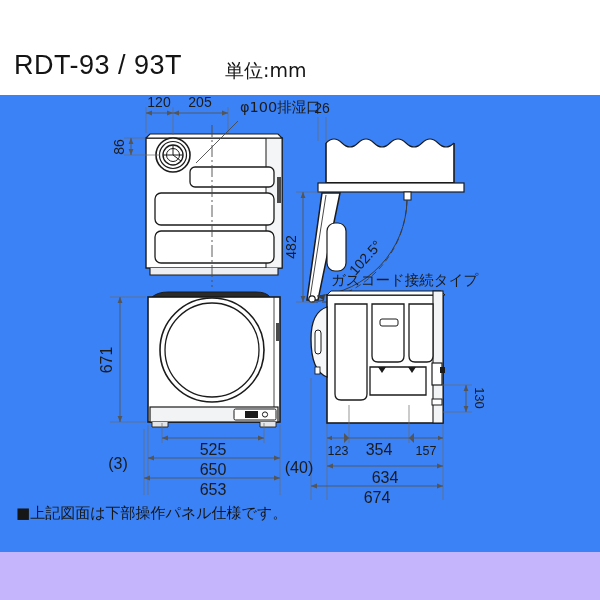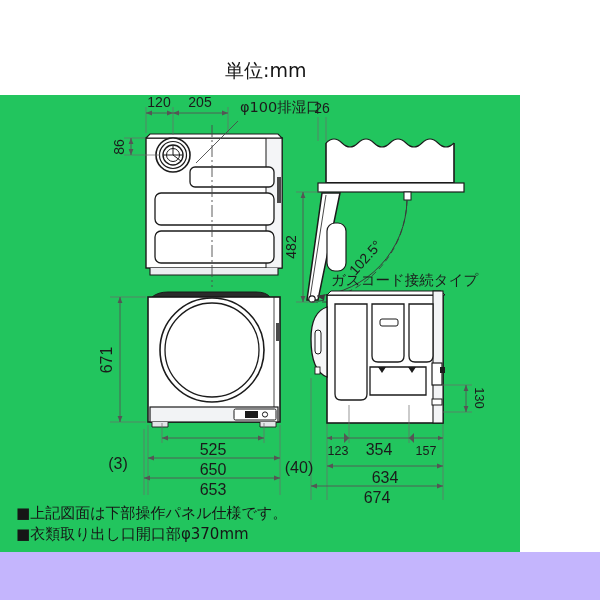--- a/index.html
+++ b/index.html
@@ -42,23 +42,23 @@
     font-size: 19px;
     color: #141414;
     white-space: nowrap;
     font-family: "DejaVu Sans", "Liberation Sans", sans-serif;
     margin-left: 13px;
   }
   .canvas-area {
     position: absolute;
     left: 0;
     top: 95px;
-    width: 520px;
+    width: 600px;
     height: 457px;
-    background: #22c55e;
+    background: #3b82f6;
   }
   .notes {
     position: absolute;
     left: 0;
     top: 552px;
     width: 600px;
     height: 48px;
     background: #c4b5fd;
   }
   .note-line {
@@ -80,20 +80,21 @@
     font-family: "DejaVu Sans", "Liberation Sans", sans-serif;
     fill: #1b1b1b;
   }
 </style>
 </head>
 <body>
 
 <div id="root">
 
   <div class="title-bar">
+    <div class="model-title">RDT-93 / 93T</div>
     <div class="unit-label">単位:mm</div>
   </div>
 
   <div class="canvas-area">
     <svg width="600" height="457" viewBox="0 0 600 457">
 
       <g>
 
         <rect x="146" y="43" width="136" height="130" fill="#ffffff" stroke="#1b1b1b" stroke-width="1.4"></rect>
 
@@ -322,16 +323,15 @@
         </g>
 
         <text class="dimtext" x="299" y="378" font-size="16" text-anchor="middle">(40)</text>
       </g>
 
     </svg>
   </div>
 
   <div class="notes">
     <div class="note-line note-1">■上記図面は下部操作パネル仕様です。</div>
-    <div class="note-line note-2">■衣類取り出し口開口部φ370mm</div>
   </div>
 
 </div>
 
 </body></html>

